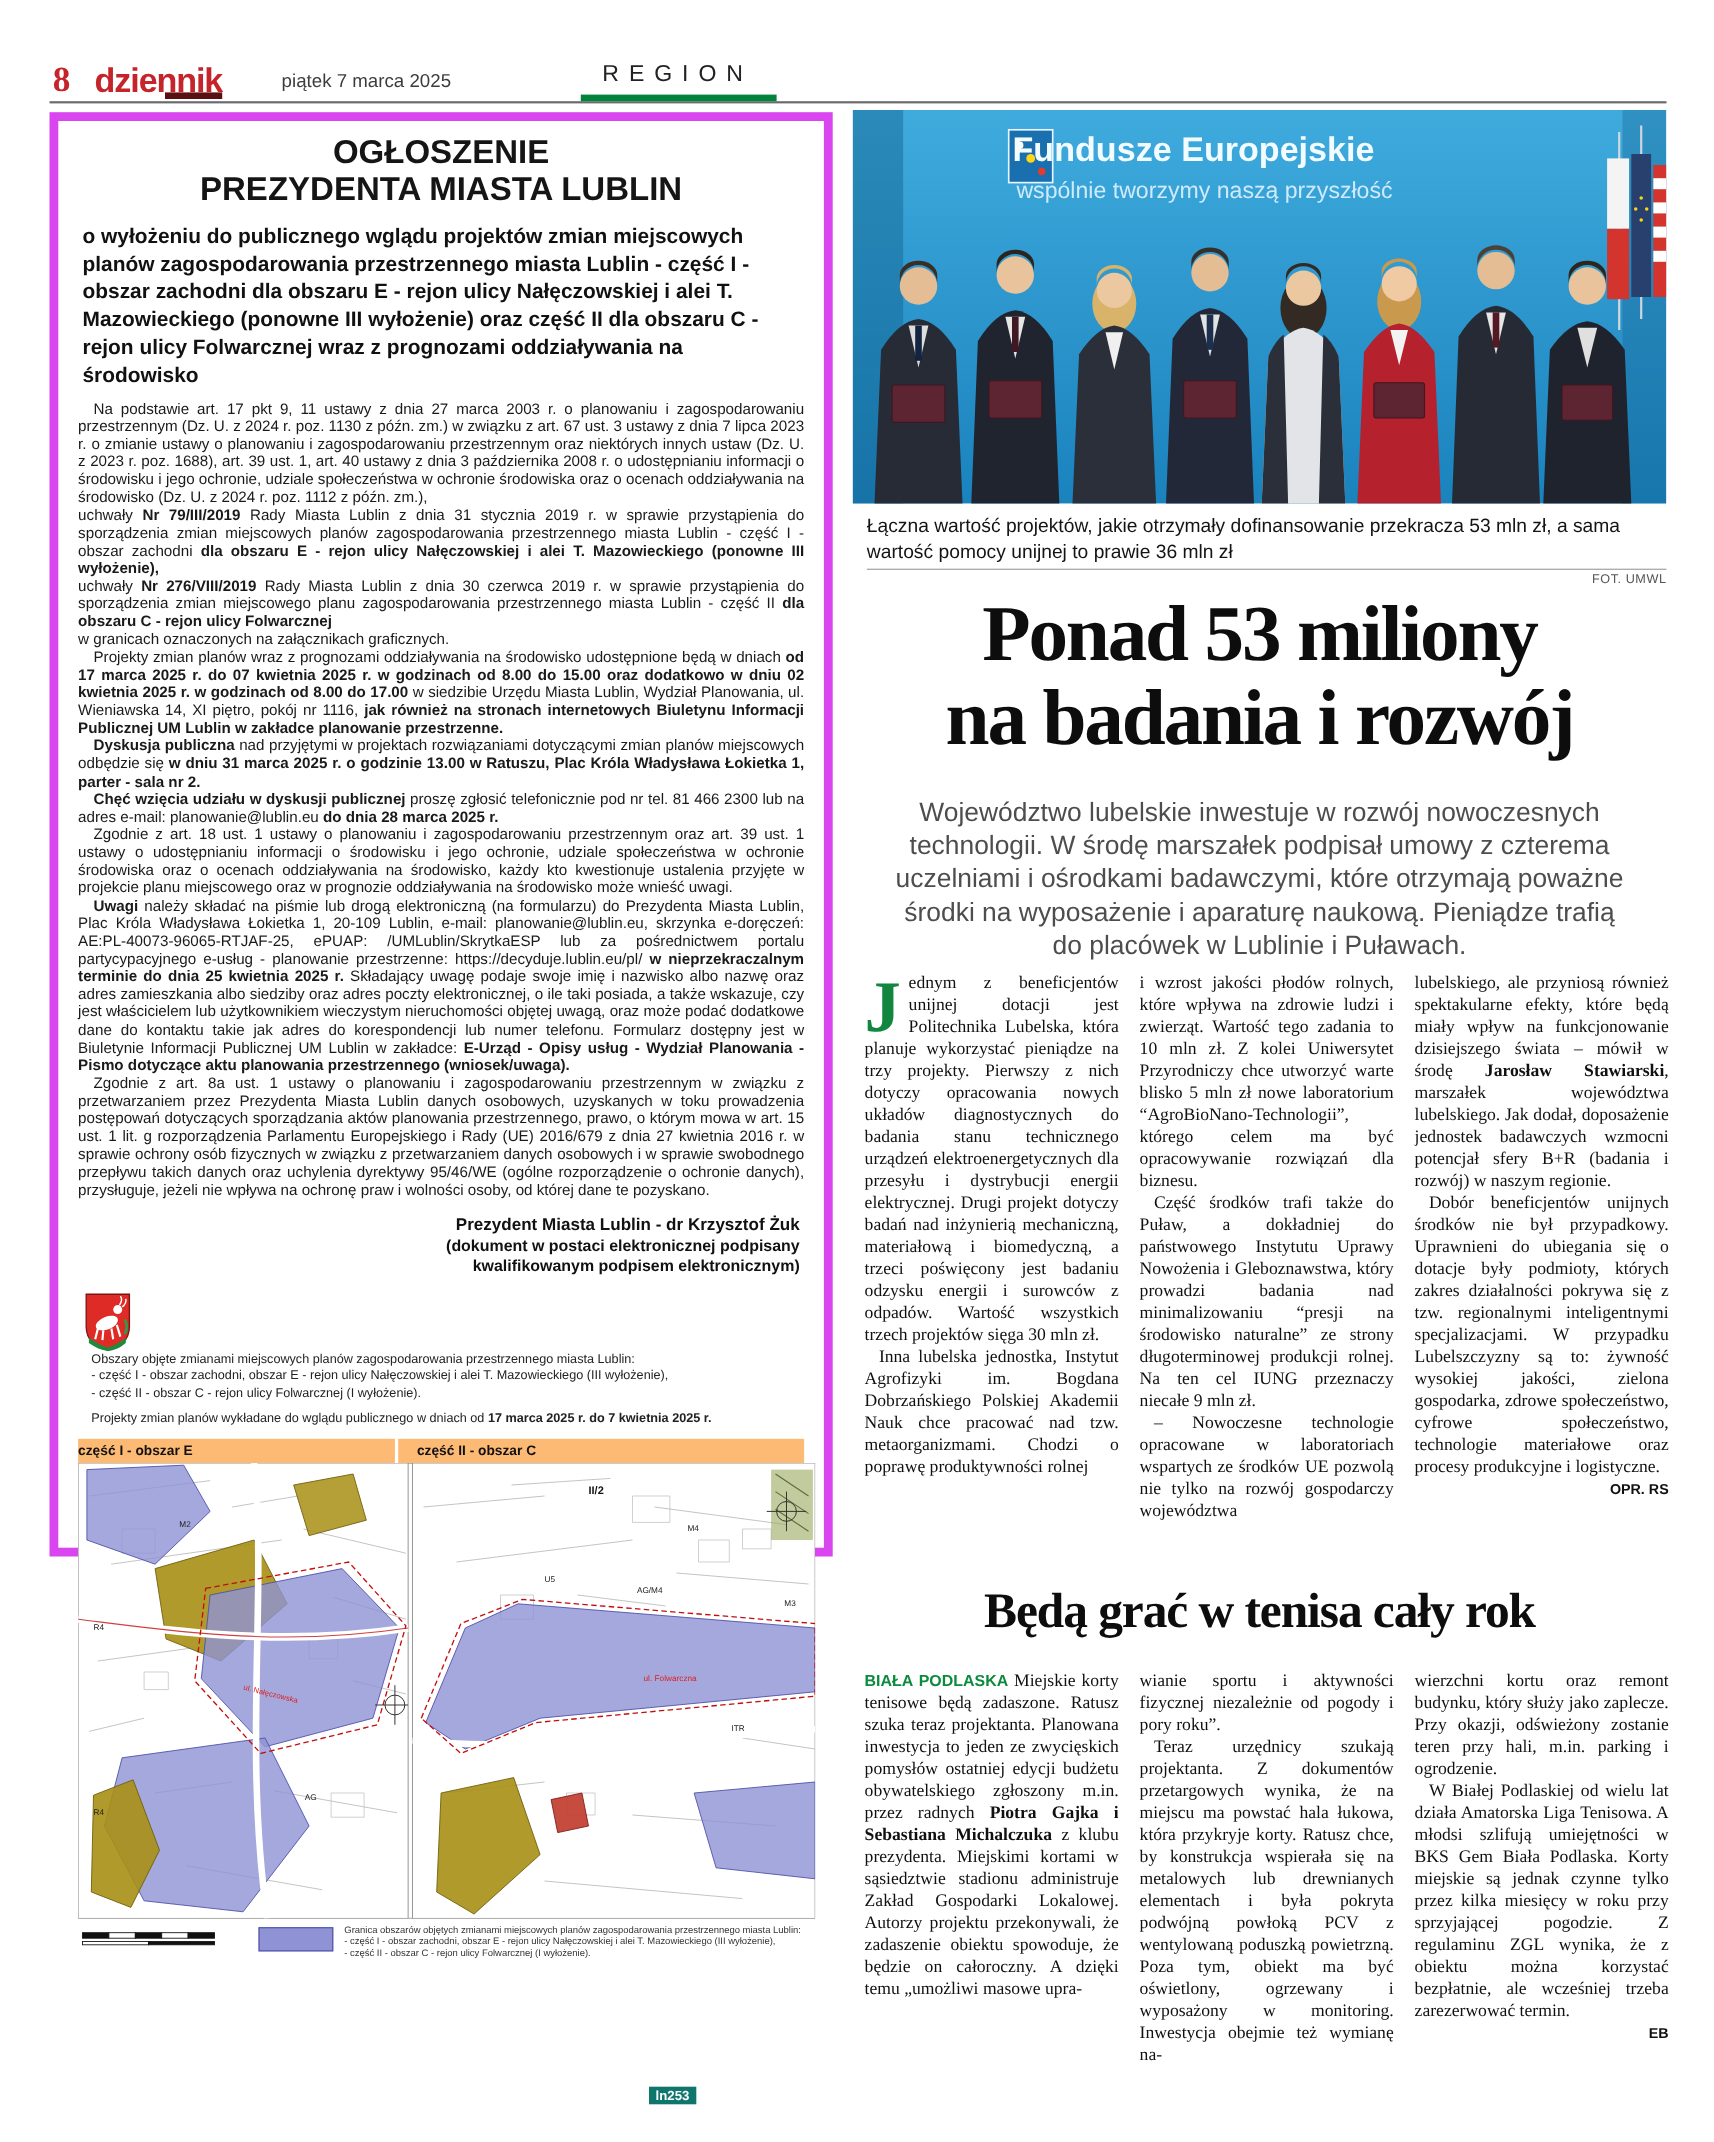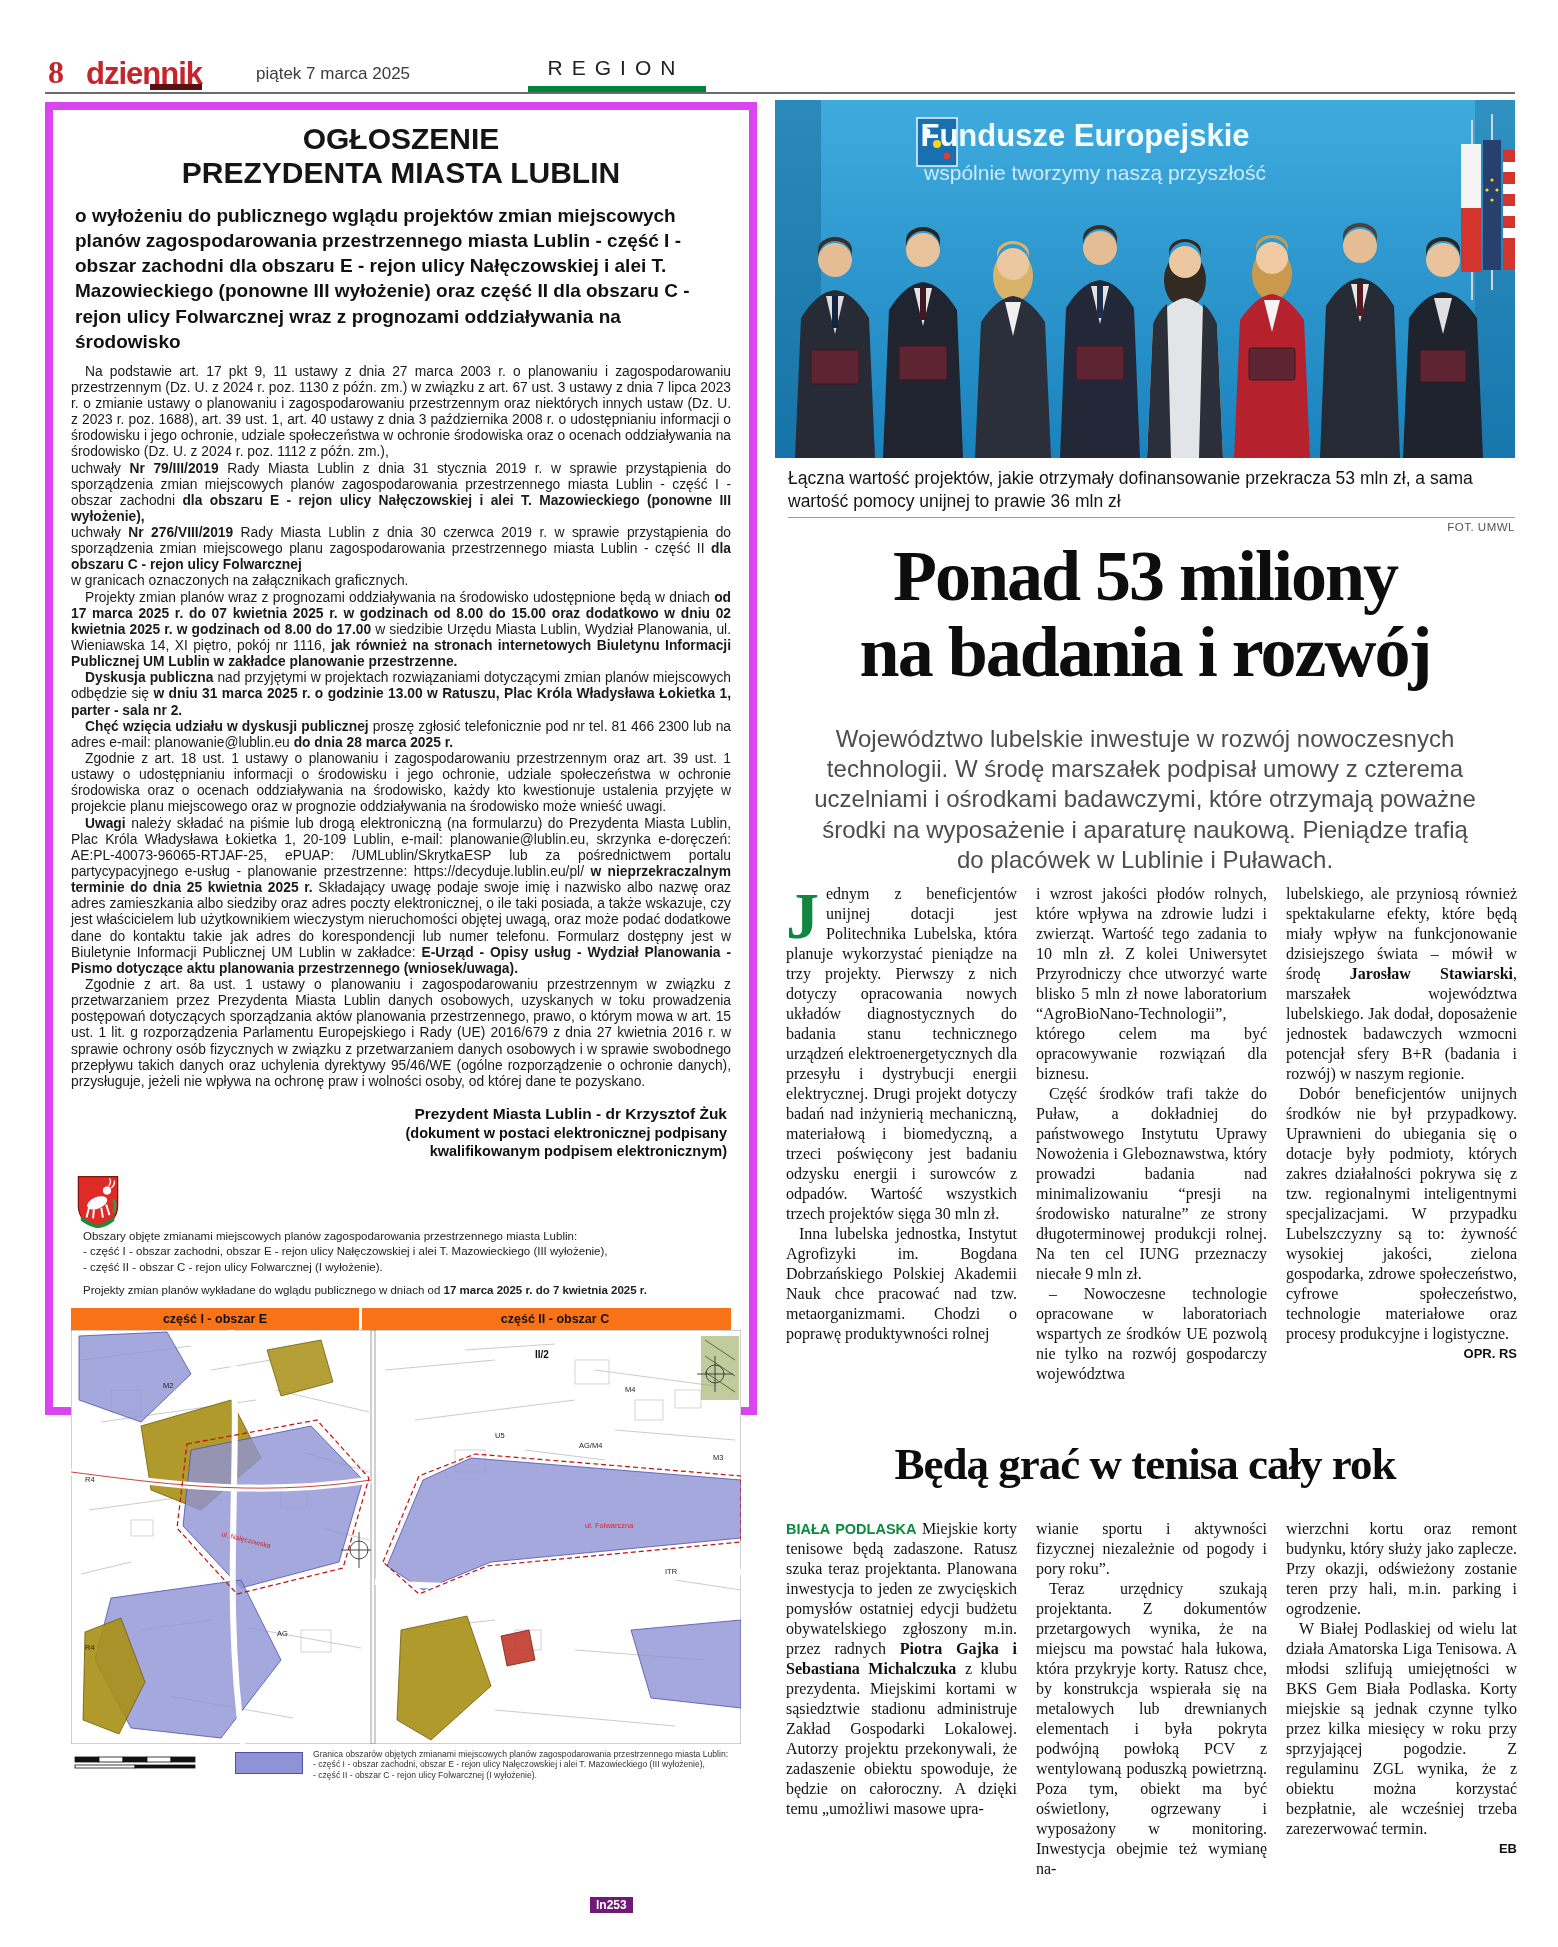--- a/index.html
+++ b/index.html
@@ -27,29 +27,29 @@
   .ann-body p.ind{text-indent:14px;}
   .ann-sign{margin-top:14px;text-align:right;line-height:1.28;padding-right:4px;}
   .ann-sign .s1{font-weight:bold;font-size:15.5px;}
   .ann-sign .s2{font-size:14.5px;font-weight:bold;}
 
   .map-legend-top{display:flex;margin-top:14px;align-items:flex-start;flex-direction:column;}
   .coat{flex:0 0 54px;}
   .map-legend-text{margin-left:12px;font-size:11.5px;line-height:1.34;color:#222;}
   .map-legend-text .gap{height:8px;}
   .map-headers{display:flex;margin-top:9px;height:22px;}
-  .map-headers .mh{background:#f97316;font-weight:bold;font-size:12.5px;line-height:22px;
-        text-align:center;color:#111;}
+  .map-headers .mh{background:#fdba74;font-weight:bold;font-size:12.5px;line-height:22px;
+        color:#111;}
   .mh1{width:45%;margin-right:3px;}
   .mh2{width:55%;padding-left:17px;}
   .map-svg{display:block;margin-top:0;}
   .map-bottom{display:flex;margin-top:5px;align-items:flex-start;}
   .legend-swatch{width:66px;height:20px;background:#8f92d4;border:1px solid #4d50a8;margin:3px 10px 0 14px;}
   .map-bottom-text{font-size:8.6px;line-height:1.25;color:#333;}
-  .print-code{position:absolute;left:590px;top:1897px;background:#701a75;color:#fff;
+  .print-code{position:absolute;left:590px;top:1897px;background:#0f766e;color:#fff;
         font:bold 12px "Liberation Sans",sans-serif;padding:1px 6px;}
 
   
   .photo{position:absolute;left:775px;top:100px;width:740px;height:358px;overflow:hidden;}
   .caption{position:absolute;left:788px;top:467px;width:727px;font-size:17.5px;line-height:1.32;color:#141414;}
   .cap-rule{position:absolute;left:788px;top:517px;width:727px;height:1px;background:#9a9a9a;}
   .credit{position:absolute;left:788px;top:521px;width:727px;text-align:right;font-size:11.5px;
         letter-spacing:.5px;color:#555;}
 
   .headline1{position:absolute;left:775px;top:538px;width:740px;text-align:center;

